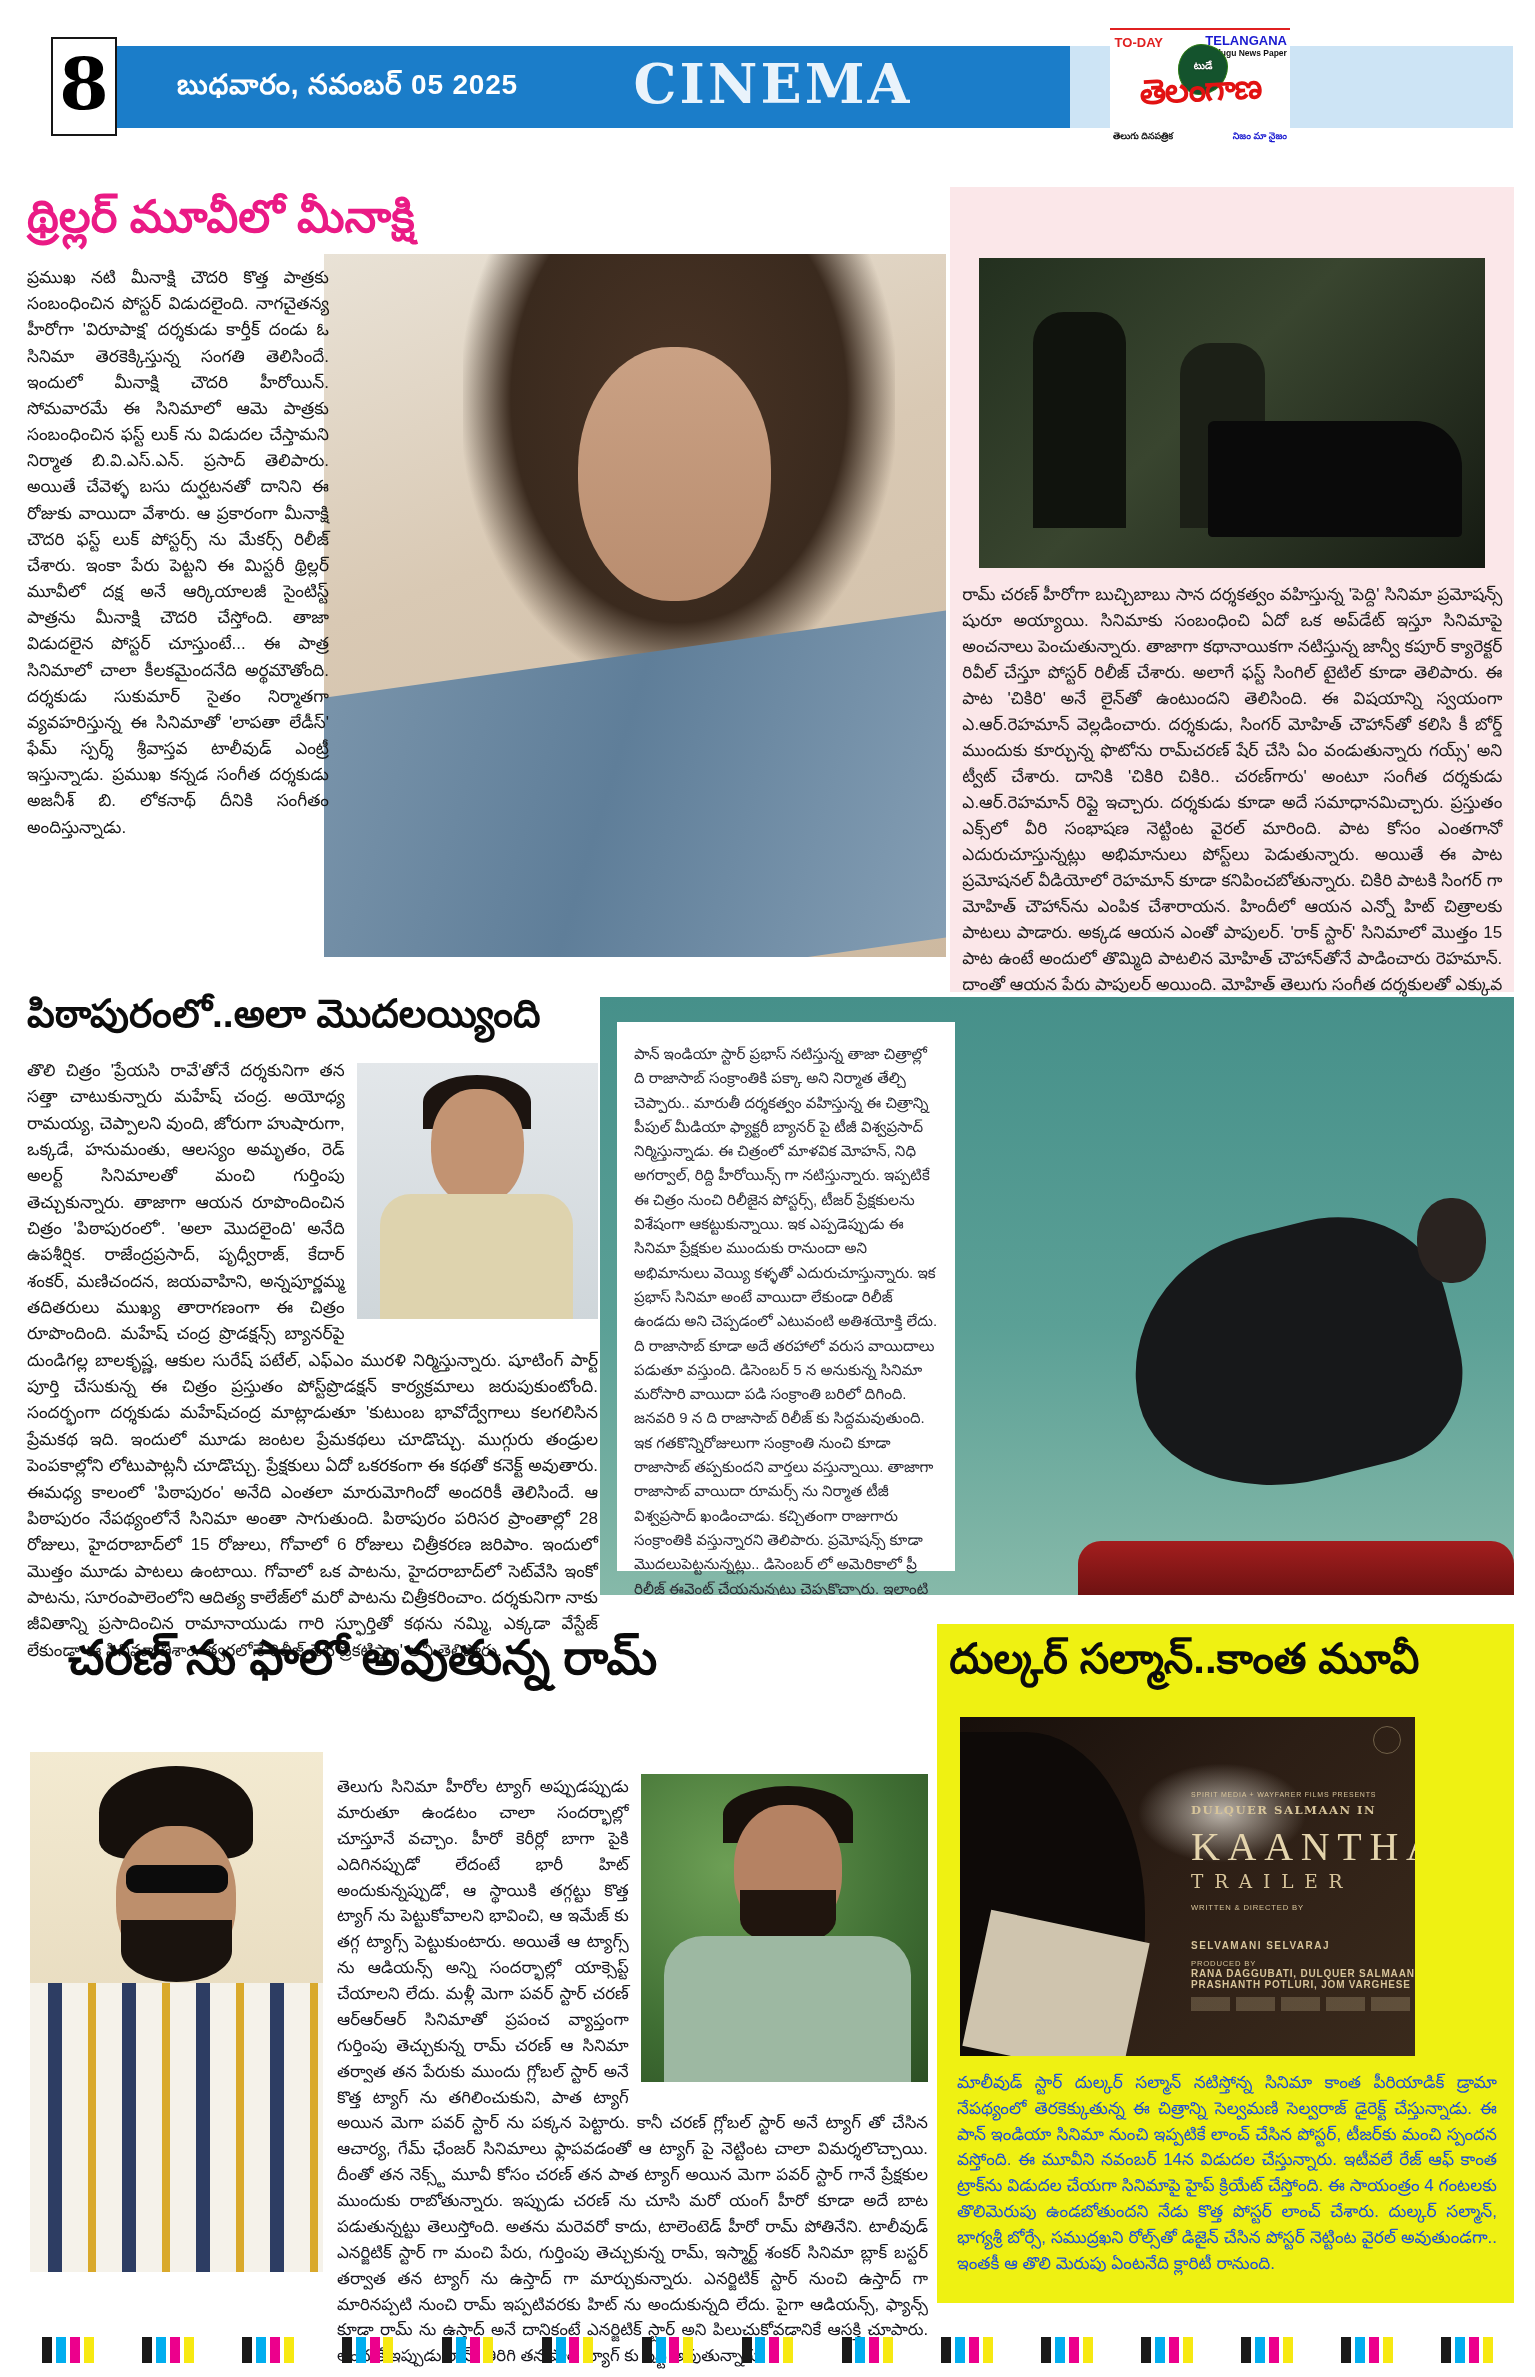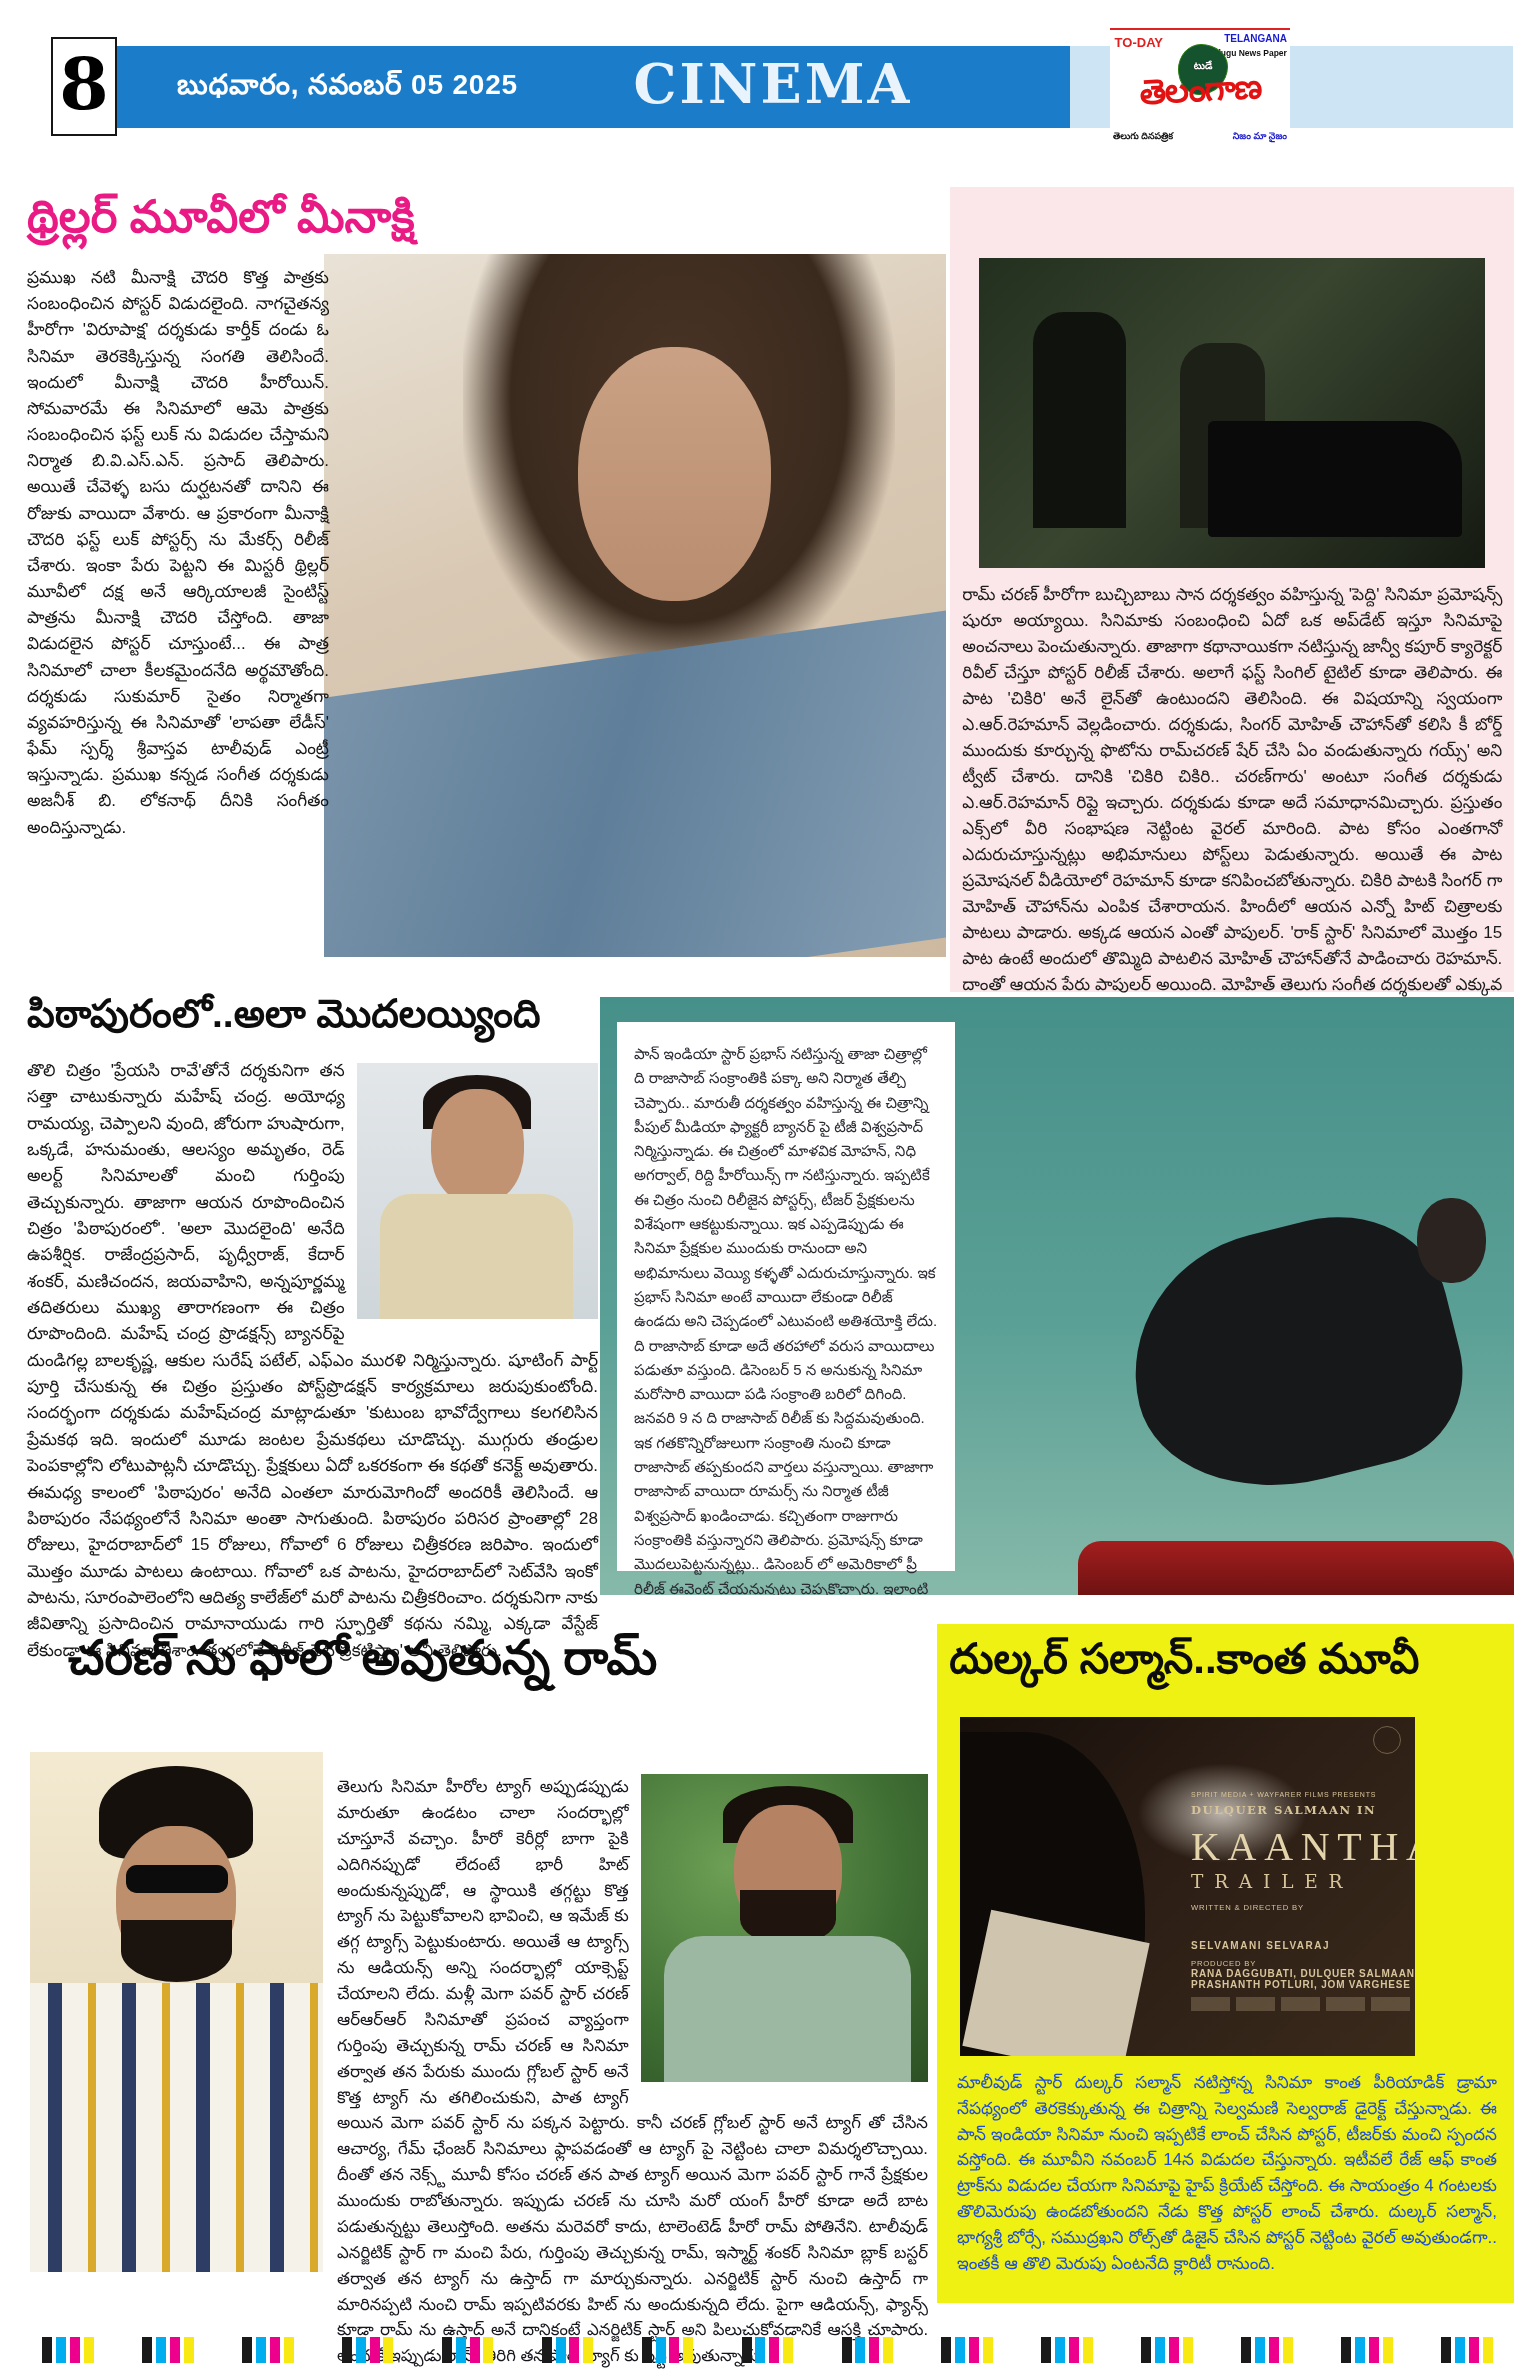--- a/index.html
+++ b/index.html
@@ -12,21 +12,21 @@
     border:2.3px solid #161616;box-sizing:border-box;text-align:center;line-height:91px;
     font-family:"DejaVu Serif",serif;font-size:71px;font-weight:bold;color:#000;}
   .blue-bar{position:absolute;left:117px;top:46px;width:953px;height:82px;background:#1b7dc9;}
   .hdr-date{position:absolute;left:60px;top:23px;color:#fff;font-size:28px;font-weight:bold;letter-spacing:0.8px;}
   .hdr-cinema{position:absolute;left:494px;top:6.2px;width:324px;text-align:center;color:#e9f3fb;
     font-family:"DejaVu Serif",serif;font-size:54px;font-weight:bold;letter-spacing:3.1px;}
   .pale-band{position:absolute;left:1070px;top:46px;width:443px;height:82px;background:#cde4f5;}
   .masthead{position:absolute;left:1110px;top:28px;width:180px;height:117px;background:#fff;
     border-top:2.3px solid #e02020;box-sizing:border-box;overflow:hidden;}
   .mh-today{position:absolute;left:4.6px;top:4.6px;color:#e02020;font-weight:bold;font-size:13px;}
-  .mh-telangana{position:absolute;right:3.1px;top:3.1px;color:#1a1ad0;font-weight:bold;font-size:10px;}
+  .mh-telangana{position:absolute;right:3.1px;top:3.1px;color:#1a1ad0;font-weight:bold;font-size:13px;}
   .mh-tagline{position:absolute;right:3.1px;top:18px;color:#111;font-weight:bold;font-size:8.5px;}
   .mh-map{position:absolute;left:68px;top:14px;width:48px;height:49px;background:#14532d;
     border:1.5px solid #2a7a12;border-radius:46% 54% 58% 42% / 50% 44% 56% 50%;}
   .mh-map-label{position:absolute;left:0;top:15.4px;width:100%;text-align:center;color:#fff;font-weight:bold;font-size:10px;text-shadow:0 0 1.5px #222;}
   .mh-script{position:absolute;left:1.5px;top:40px;width:177px;text-align:center;color:#e21212;
     font-size:34px;font-weight:bold;transform:rotate(-3deg);letter-spacing:-1.5px;}
   .mh-foot-left{position:absolute;left:3.1px;bottom:2.3px;font-size:9.3px;color:#111;font-weight:bold;}
   .mh-foot-right{position:absolute;right:3.1px;bottom:2.3px;font-size:9.3px;color:#1a1ad0;font-weight:bold;}
   
   .a1-headline{position:absolute;left:27px;top:191px;width:594px;font-size:45px;font-weight:800;color:#ea1a85;}

